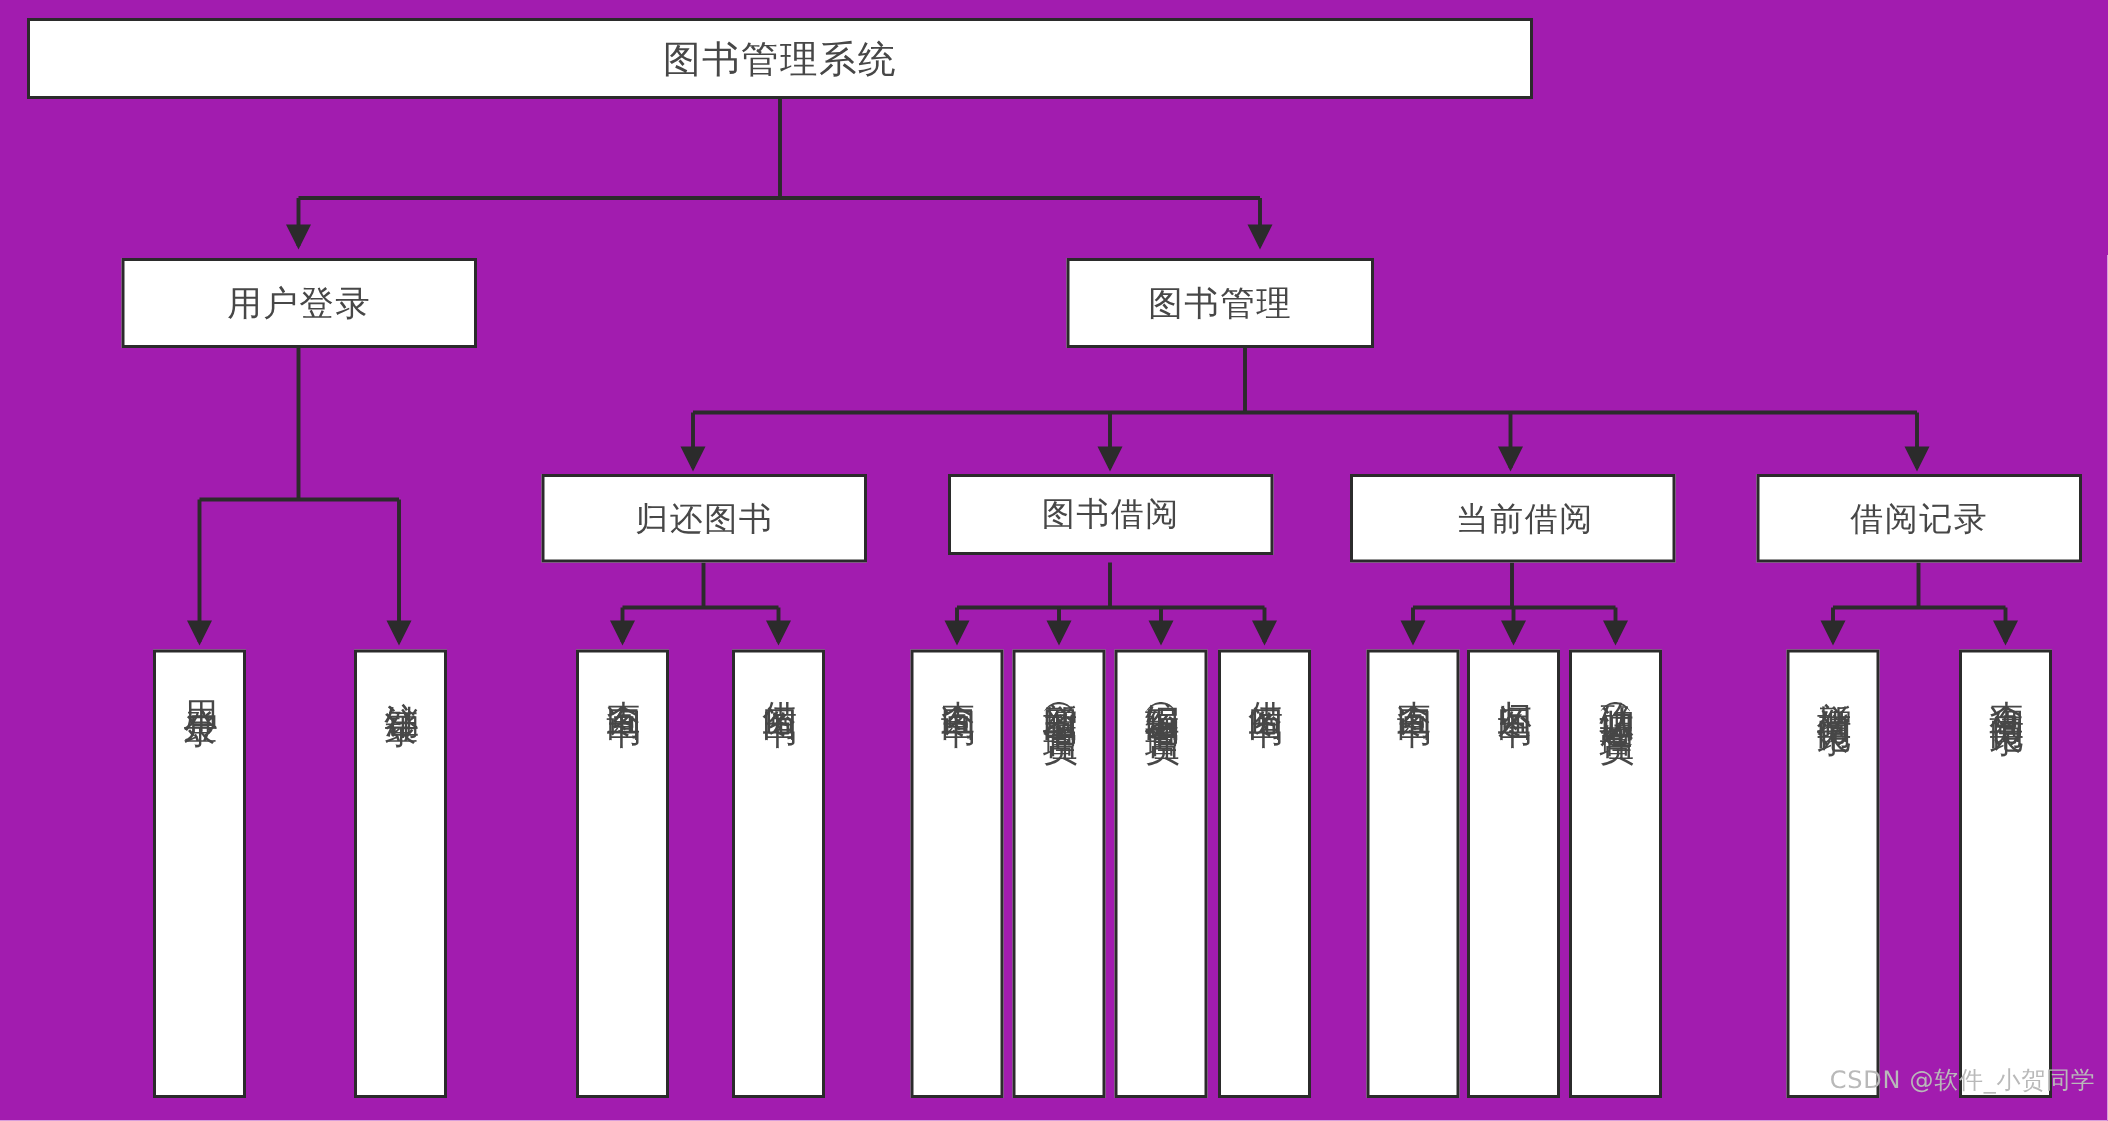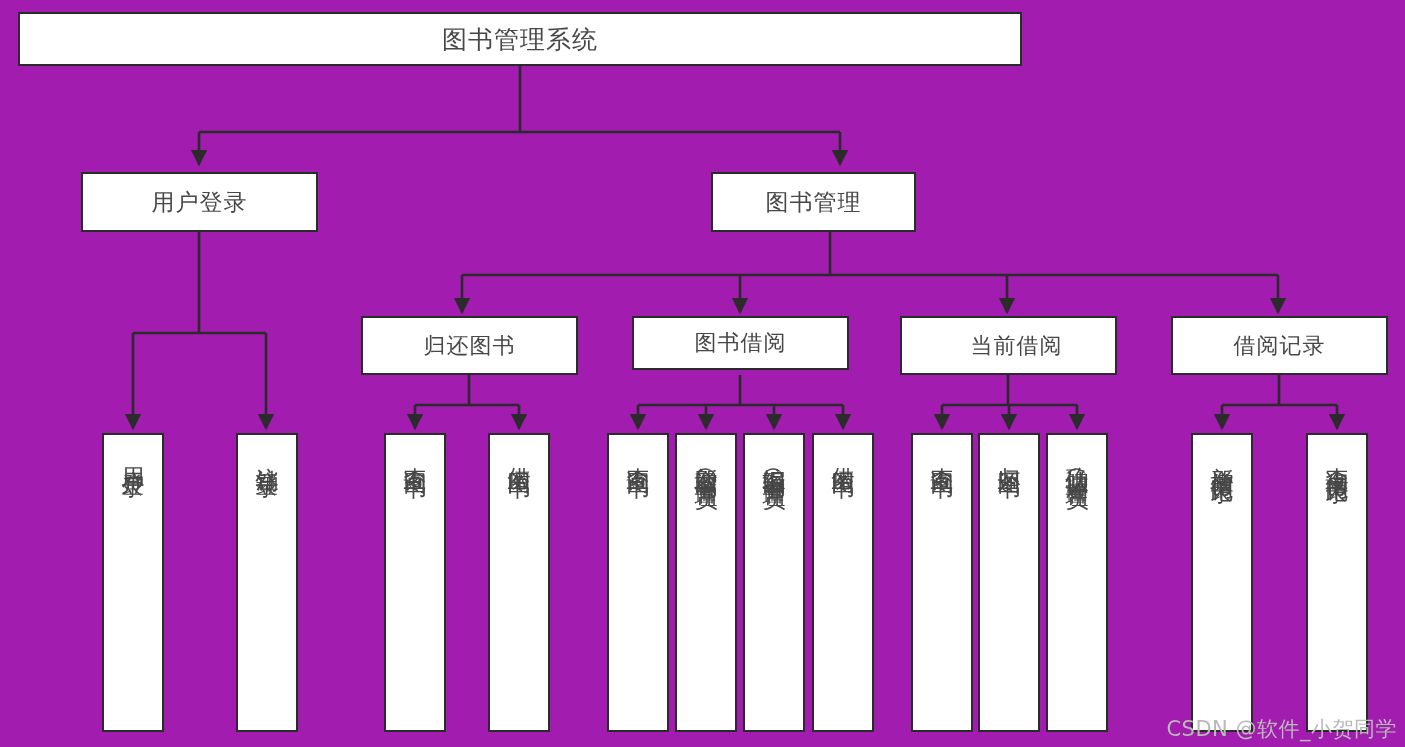--- a/index.html
+++ b/index.html
@@ -58,22 +58,22 @@
     writing-mode: vertical-rl;
     text-orientation: upright;
     font-size: 23px;
     line-height: 1.08;
     letter-spacing: 3px;
     white-space: nowrap;
   }
   .watermark {
     position: absolute;
     right: 8px;
-    bottom: 4px;
-    font-size: 21px;
+    bottom: 16px;
+    font-size: 16px;
     color: #b9b9b9;
     white-space: nowrap;
     letter-spacing: 0.5px;
     text-align: center;
   }
 </style>
 </head>
 <body>
 
 <div id="canvas">

